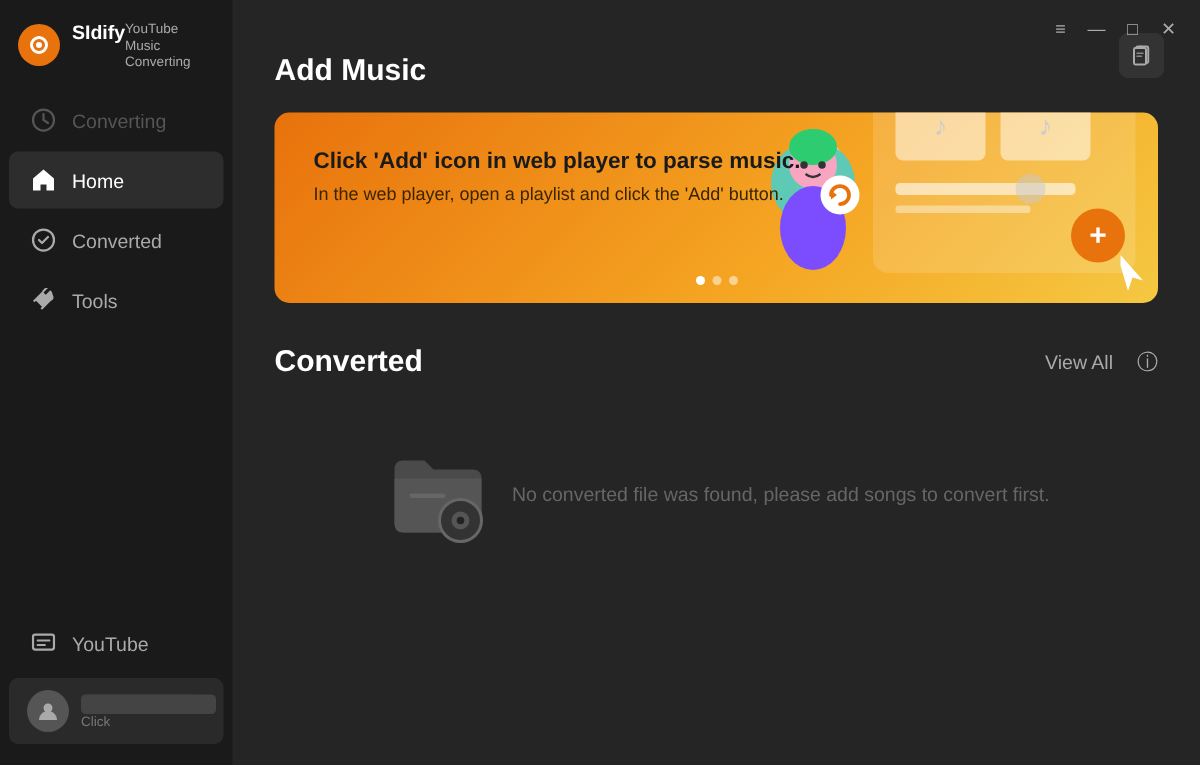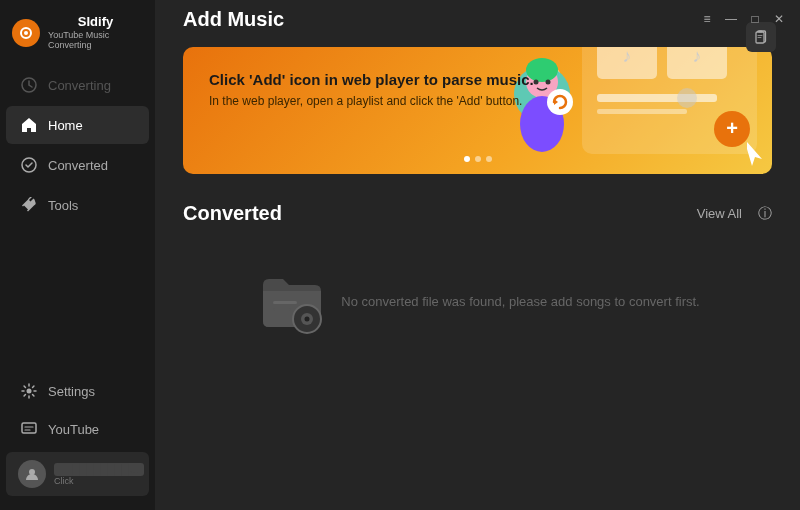--- a/index.html
+++ b/index.html
@@ -40,22 +40,21 @@
       flex-shrink: 0;
     }
 
     .logo-icon svg {
       width: 16px;
       height: 16px;
     }
 
     .logo-text-block {
       display: flex;
-      flex-direction: column;
-      align-items: center;
+      flex-direction: row;
     }
 
     .logo-title {
       font-size: 13px;
       font-weight: 700;
       color: #ffffff;
       line-height: 1.2;
     }
 
     .logo-subtitle {
@@ -191,21 +190,21 @@
     .main {
       flex: 1;
       background: #252525;
       display: flex;
       flex-direction: column;
       overflow-y: auto;
       position: relative;
     }
 
     .main-inner {
-      padding: 8px 28px 20px 28px;
+      padding: 36px 28px 20px 28px;
     }
 
     .section-title {
       font-size: 20px;
       font-weight: 700;
       color: #ffffff;
       margin-bottom: 16px;
     }
 
     
@@ -388,29 +387,20 @@
       <div class="nav-icon">
         <svg width="16" height="16" viewBox="0 0 16 16" fill="currentColor">
           <path d="M13.5 2.5l-1-1-3 3-1.5-1.5 3-3-1-1C9 .5 7.5 1 7 2.5L3 6.5 1 8.5l1 1 1-1 4 4-1 1 1 1 2-2 4-4c1.5-.5 2-2 1.5-3z"></path>
         </svg>
       </div>
       <span>Tools</span>
     </div>
   </nav>
 
   <div class="sidebar-bottom">
-    <div class="bottom-item">
-      <div class="nav-icon">
-        <svg width="16" height="16" viewBox="0 0 16 16" fill="currentColor">
-          <circle cx="8" cy="8" r="2.5"></circle>
-          <path d="M8 1v2M8 13v2M1 8h2M13 8h2M3.05 3.05l1.41 1.41M11.54 11.54l1.41 1.41M3.05 12.95l1.41-1.41M11.54 4.46l1.41-1.41" stroke="currentColor" stroke-width="1.5" fill="none" stroke-linecap="round"></path>
-        </svg>
-      </div>
-      <span>Settings</span>
-    </div>
     <div class="bottom-item">
       <div class="nav-icon">
         <svg width="16" height="16" viewBox="0 0 16 16" fill="currentColor">
           <rect x="1" y="2" width="14" height="10" rx="1.5" fill="none" stroke="currentColor" stroke-width="1.5"></rect>
           <path d="M4 6h8M4 9h5" stroke="currentColor" stroke-width="1.2" fill="none" stroke-linecap="round"></path>
         </svg>
       </div>
       <span>YouTube</span>
     </div>
     <div class="user-bar">

